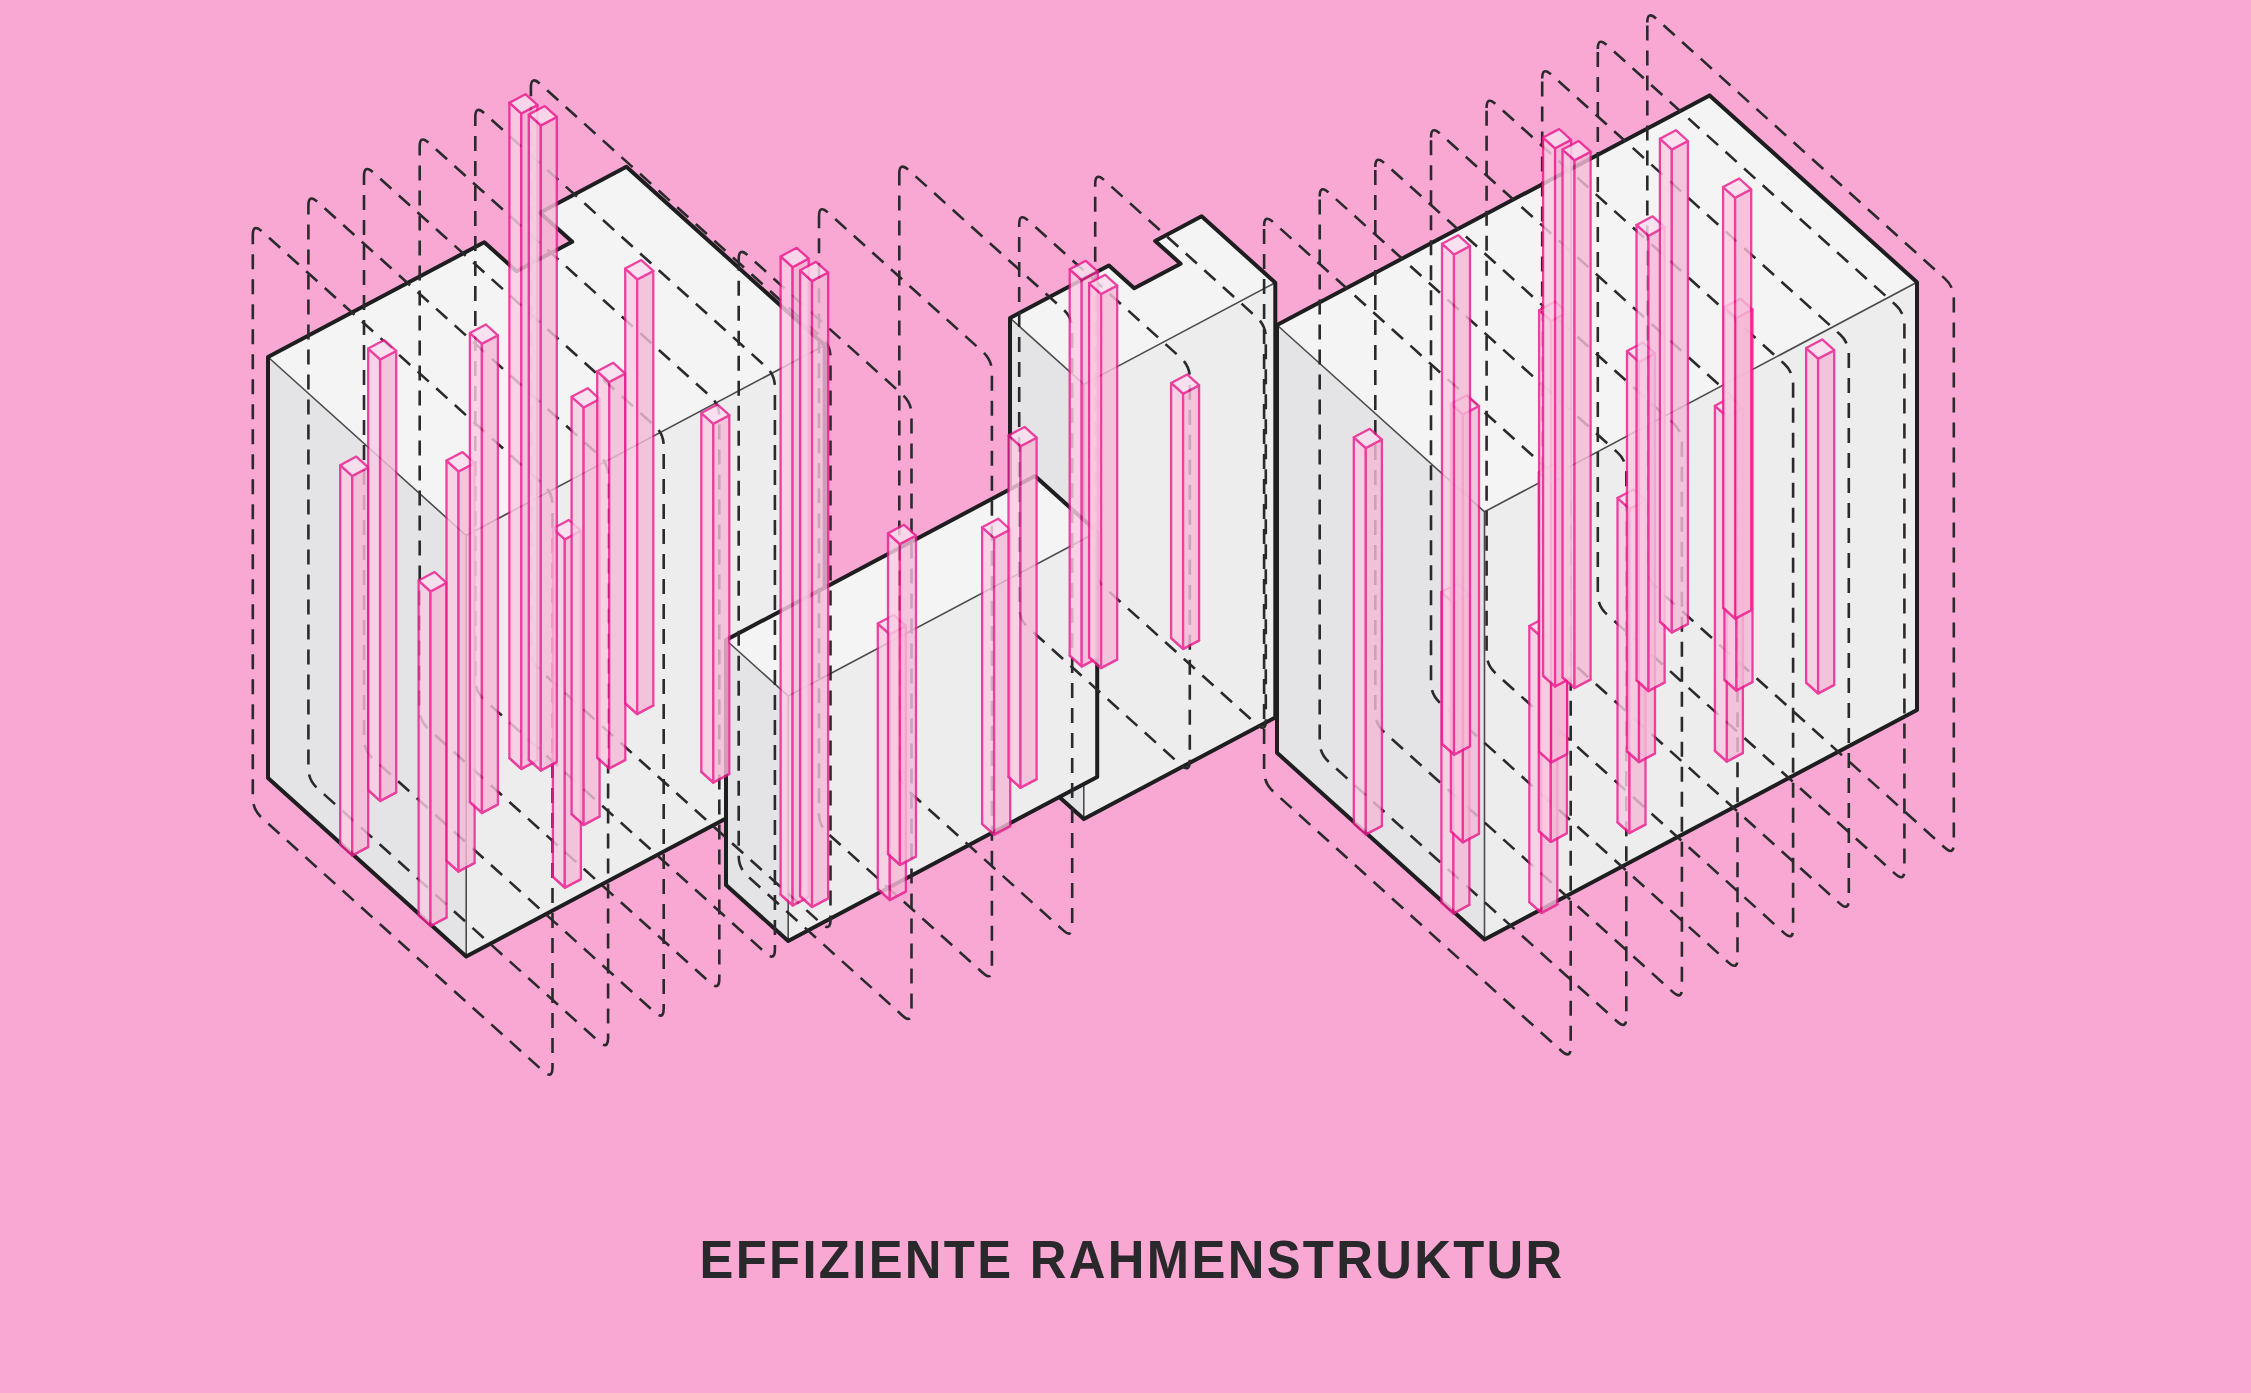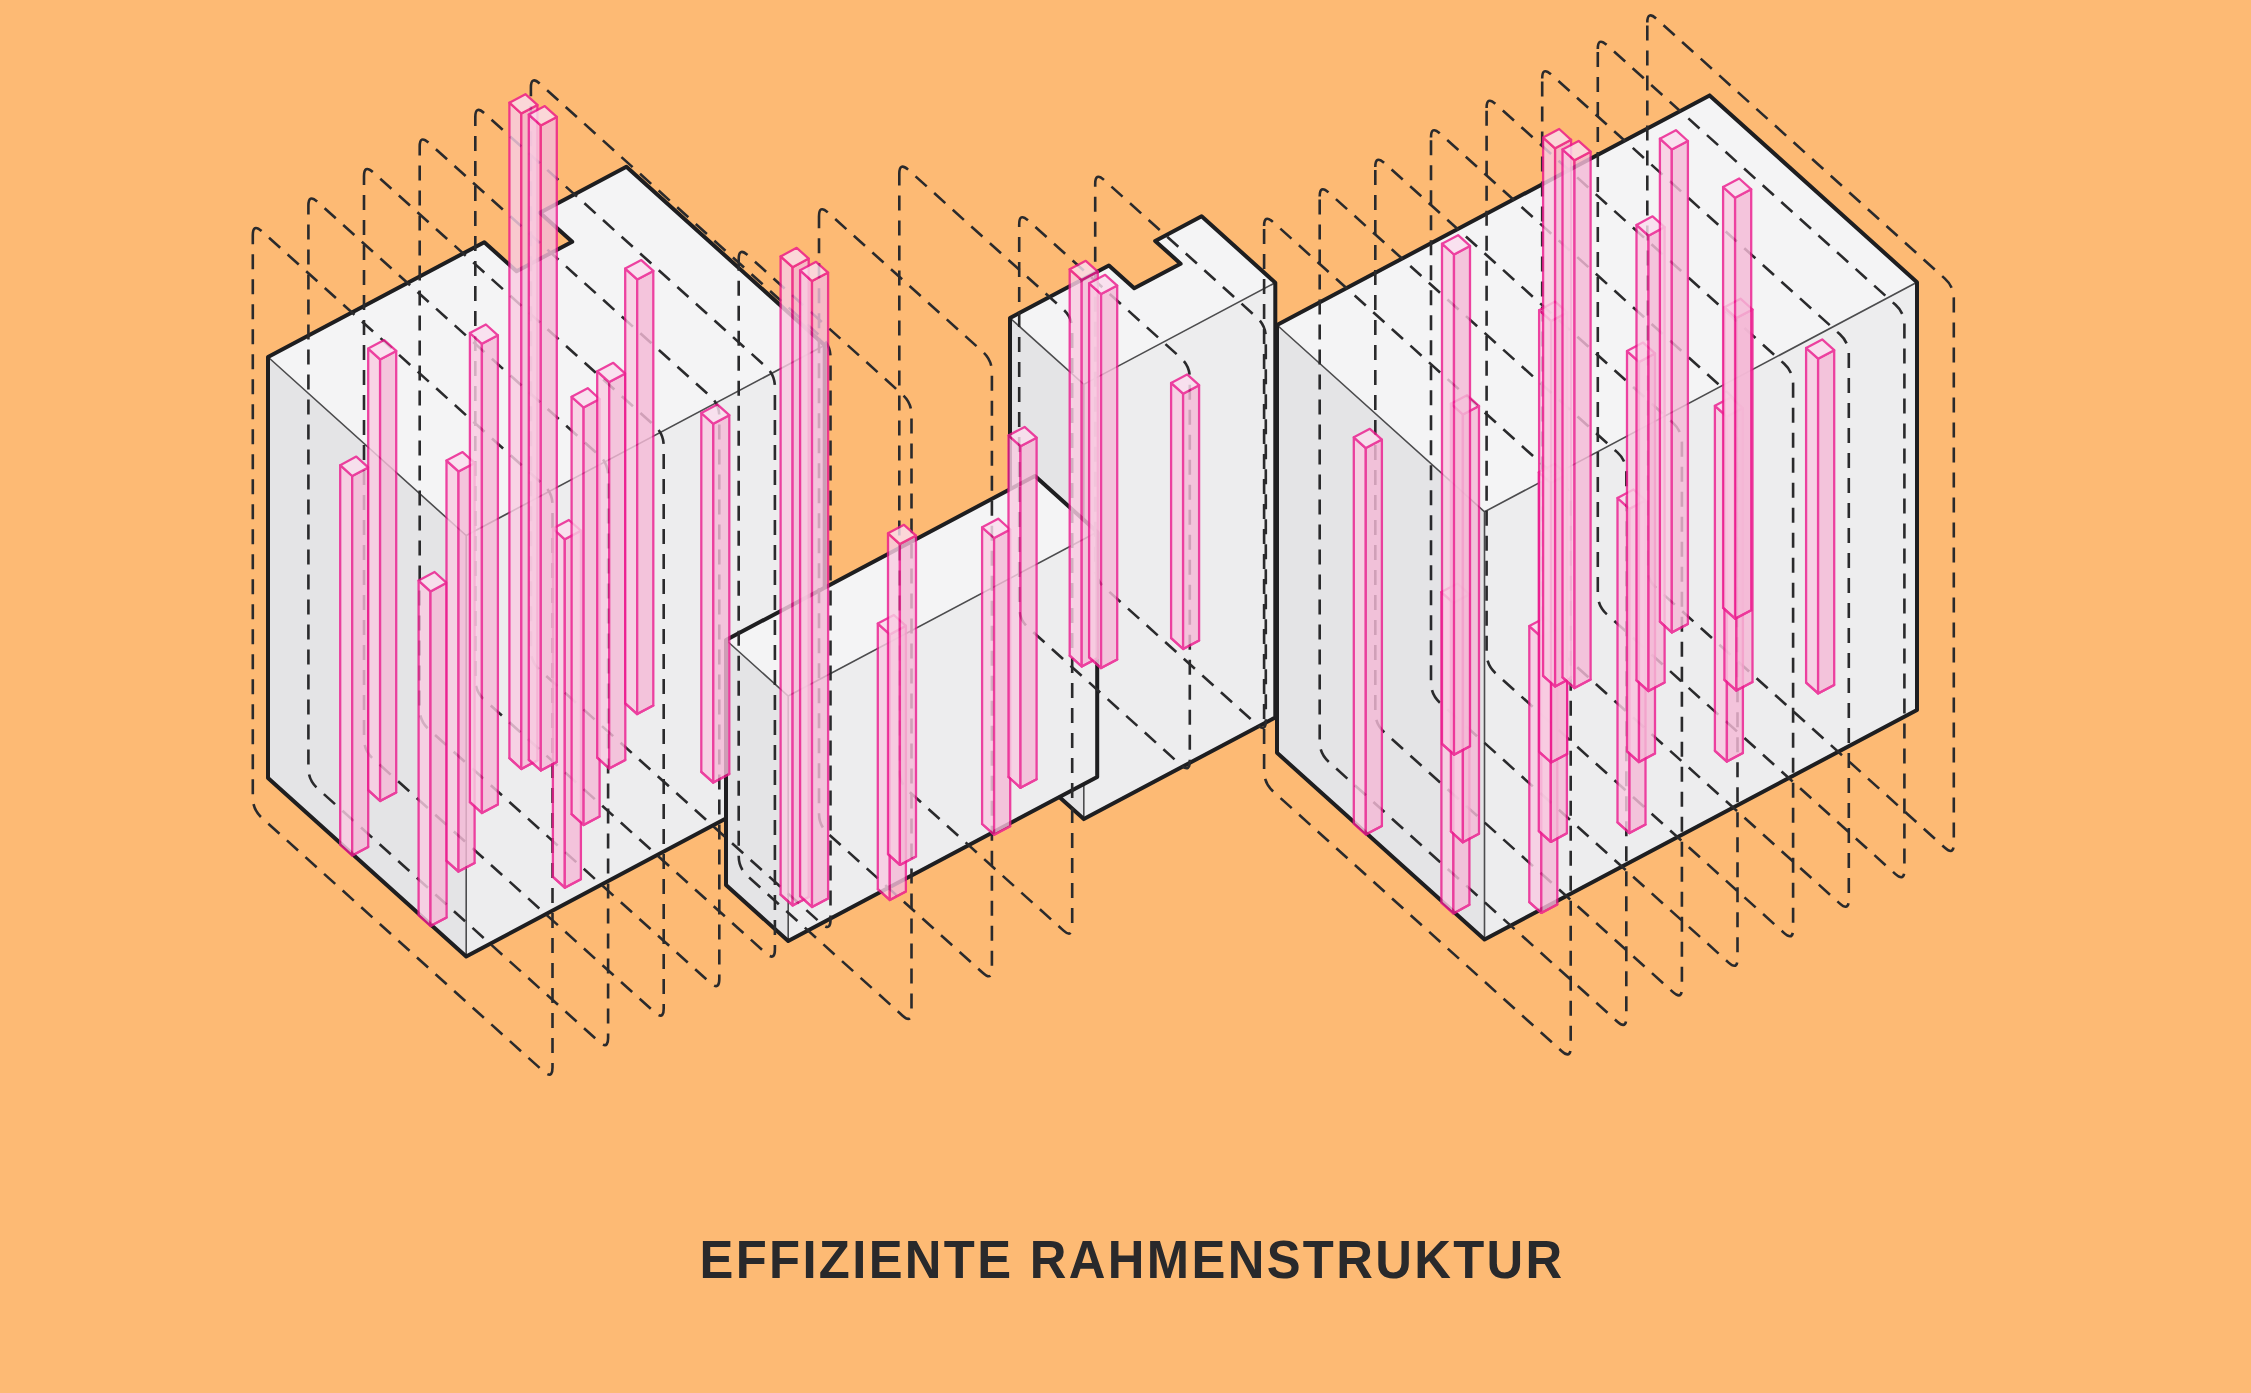--- a/index.html
+++ b/index.html
@@ -1,16 +1,16 @@
 <!DOCTYPE html>
 <html><head>
 <meta charset="utf-8">
 <style>
   html,body{margin:0;padding:0;background:#ffffff;}
-  .stage{position:relative;width:2251px;height:1393px;background:#fdba74;overflow:hidden;}
+  .stage{position:relative;width:2251px;height:1393px;background:#f9a8d4;overflow:hidden;}
   svg{display:block;}
   .title-text{
     font-family:"Liberation Sans", sans-serif;
     font-weight:700;
     font-size:54px;
     letter-spacing:2.5px;
   }
 </style>
 </head>
 <body>

